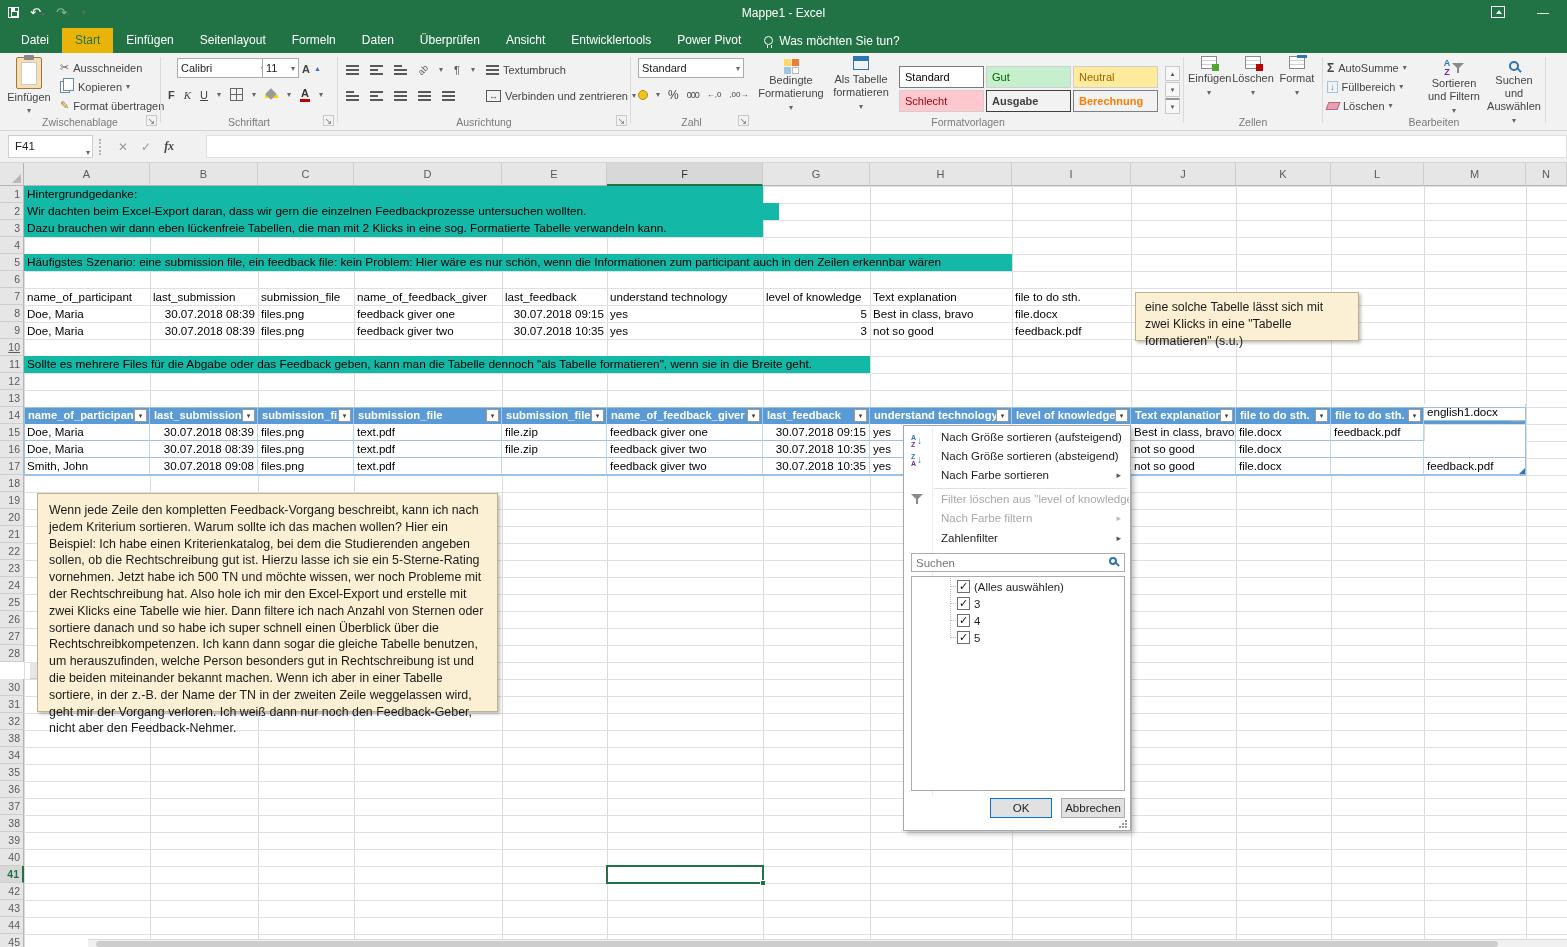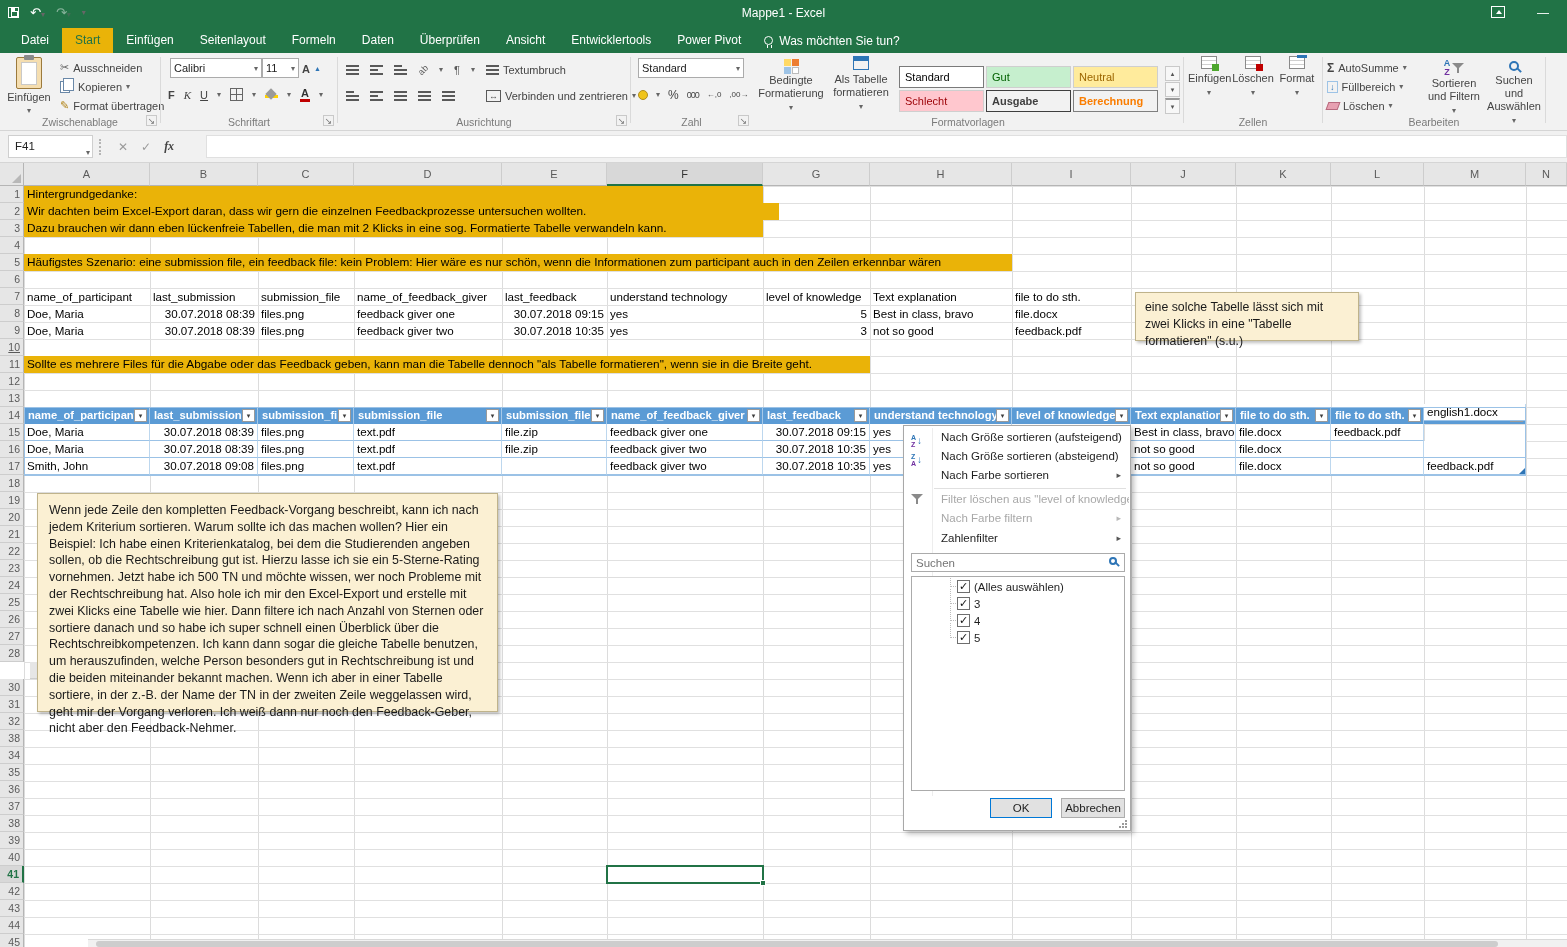--- a/index.html
+++ b/index.html
@@ -87,21 +87,21 @@
 
 #sheet{position:absolute;left:0;top:0;width:1567px;height:947px}
 #corner{position:absolute;left:0;top:163px;width:24px;height:23px;background:#e6e6e6;border-right:1px solid #b5b5b5;border-bottom:1px solid #b5b5b5}
 #corner::after{content:"";position:absolute;right:2px;bottom:2px;border-left:9px solid transparent;border-bottom:9px solid #b8b8b8}
 .colh{position:absolute;top:163px;height:23px;background:#e6e6e6;border-right:1px solid #cdcdcd;border-bottom:1px solid #b5b5b5;font-size:11px;color:#5a5a5a;text-align:center;line-height:22px}
 .colh.sel{background:#d8d8d8;border-bottom:2px solid #217346;color:#333}
 .rowh{position:absolute;left:0;width:24px;height:17px;background:#e6e6e6;border-right:1px solid #b5b5b5;border-bottom:1px solid #cdcdcd;font-size:10.5px;color:#5a5a5a;text-align:right;padding-right:3px;line-height:16px}
 .rowh.sel{background:#d8d8d8;color:#217346;border-right:2px solid #217346;font-weight:700}
 .vl{position:absolute;top:186px;height:761px;width:1px;background:#dcdcdc}
 .hl{position:absolute;left:24px;width:1543px;height:1px;background:#e0e0e0}
-.banner{position:absolute;height:17px;background:#eab308;font-size:11.8px;line-height:17px;color:#000;padding:0 3px;white-space:nowrap;overflow:hidden}
+.banner{position:absolute;height:17px;background:#14b8a6;font-size:11.8px;line-height:17px;color:#000;padding:0 3px;white-space:nowrap;overflow:hidden}
 .cl{position:absolute;height:17px;font-size:11.6px;line-height:17px;color:#000;padding:0 3px;white-space:nowrap}
 .cl.r{text-align:right}
 .th{position:absolute;height:17px;background:#5b9bd5;color:#fff;font-weight:700;font-size:11.2px;line-height:17px;padding:0 16px 0 4px;border-right:1px solid rgba(255,255,255,.45);white-space:nowrap;overflow:hidden}
 .fbtn{position:absolute;right:2px;top:2px;width:13px;height:13px;background:#fff;border:1px solid #9a9a9a;font-size:7px;line-height:11px;text-align:center;color:#3c3c3c;font-weight:400}
 .td{position:absolute;height:17px;background:#fff;border-bottom:1px solid #9bc2e6;border-right:1px solid #bdd7ee;font-size:11.6px;line-height:16px;padding:0 3px;white-space:nowrap;overflow:hidden}
 .td.r{text-align:right}
 .tblout{position:absolute;border:1px solid #9bc2e6;pointer-events:none}
 .tcorner{position:absolute;width:0;height:0;border-left:6px solid transparent;border-bottom:6px solid #2e75b6}
 .selbox{position:absolute;border:2px solid #217346}
 .handle{position:absolute;right:-4px;bottom:-4px;width:6px;height:6px;background:#217346;border:1px solid #fff}
@@ -191,21 +191,21 @@
       <div class="srow" style="left:60px;top:44px">
           <span style="color:#b3871f">✎</span>
           <span>Format übertragen</span>
         </div>
       <div class="glabel">Zwischenablage</div>
       <div class="launcher">↘</div>
     </div>
     <div class="gsep" style="left:160px"></div>
 
     <div class="rgroup" style="left:161px;width:176px">
-      <div class="combo" style="left:9px;top:5px;width:92px">
+      <div class="combo" style="left:16px;top:5px;width:92px">
           <span>Calibri</span>
           <span class="dd">▾</span>
         </div>
       <div class="combo" style="left:101px;top:5px;width:37px">
           <span>11</span>
           <span class="dd">▾</span>
         </div>
       <div class="srow" style="left:141px;top:7px;font-weight:700">
           <span>A</span>
           <span style="font-size:7px;color:#2e75b6">▲</span>

